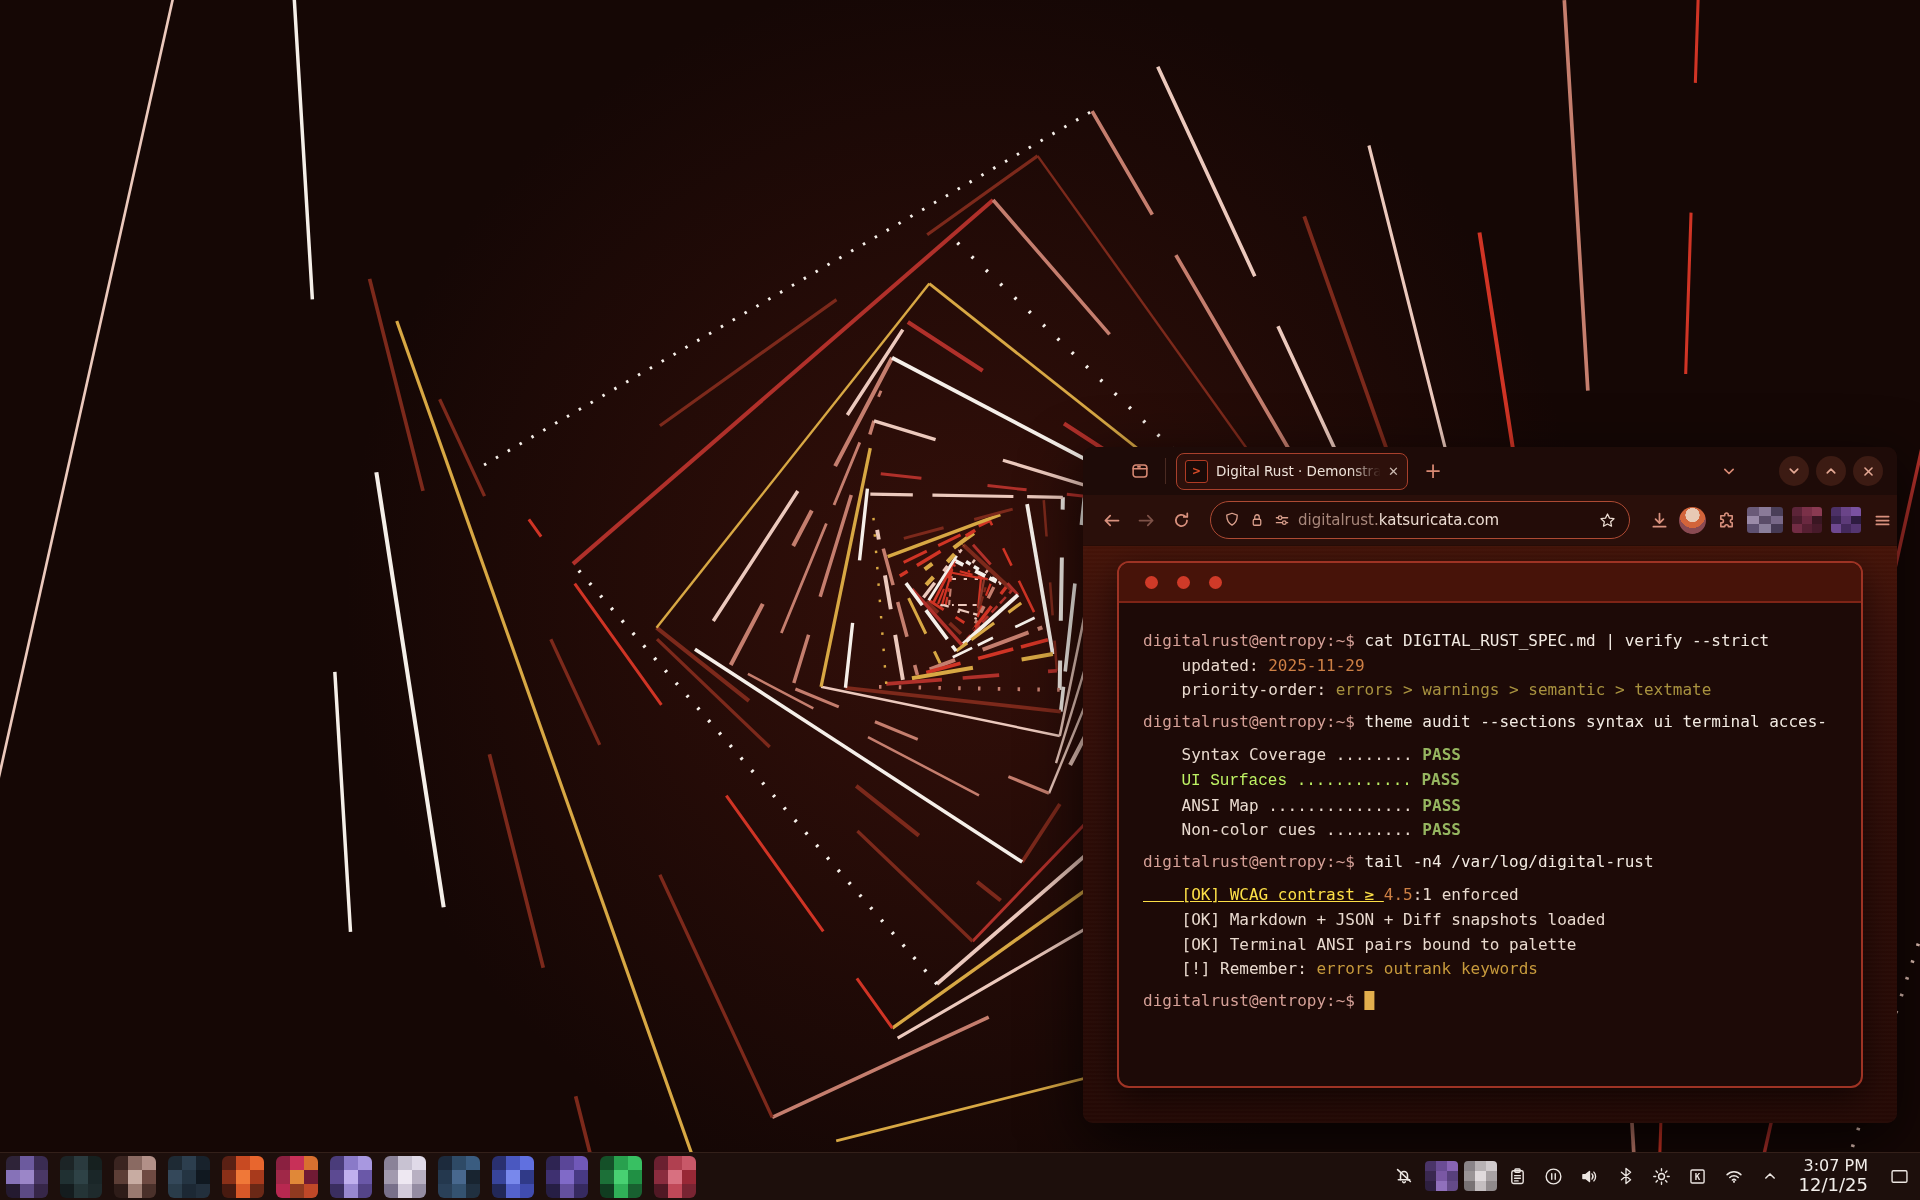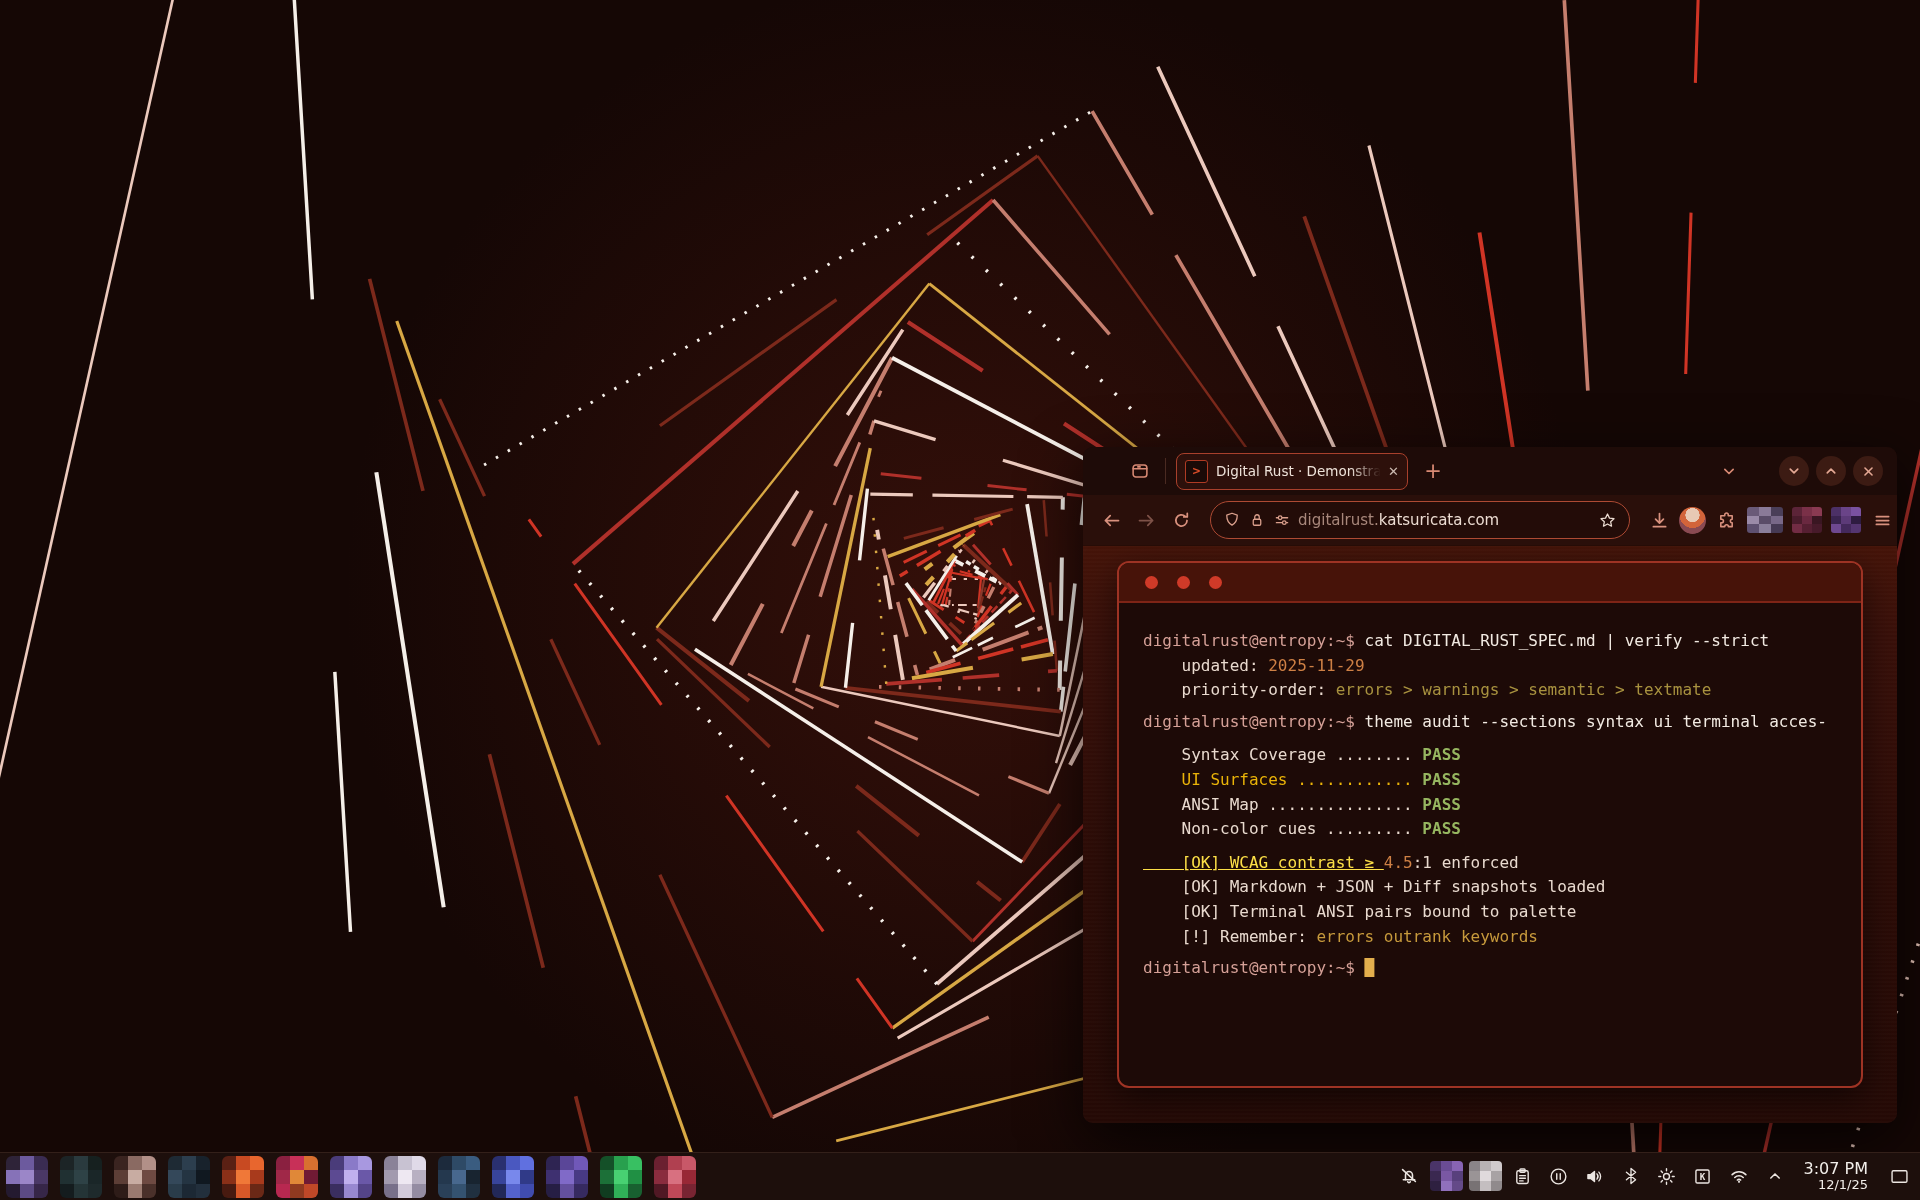--- a/index.html
+++ b/index.html
@@ -76,21 +76,21 @@
            border-top:1px solid #33201a;box-sizing:border-box;display:flex;align-items:center;
            padding:0 6px;z-index:5;}
   #task-apps{display:flex;align-items:center;gap:12px;}
   .app-tile{width:42px;height:42px;border-radius:6px;}
   #tray{margin-left:auto;display:flex;align-items:center;gap:6px;}
   .tray-btn{width:30px;height:30px;display:flex;align-items:center;justify-content:center;
             border-radius:4px;flex:none;}
   .tray-tile{width:33px;height:30px;border-radius:4px;}
   #clock{text-align:right;color:#f2eeea;margin:0 6px 0 8px;line-height:1.15;}
   #clock .t{font-size:16px;}
-  #clock .d{font-size:13px;}
+  #clock .d{font-size:18px;}
   #show-desktop{margin-left:4px;}
 </style>
 </head>
 <body>
 
 <div id="desktop">
   <svg id="wallpaper" width="1920" height="1200" viewBox="0 0 1920 1200">
     <defs>
       <radialGradient id="glow" cx="50%" cy="50%" r="50%">
         <stop offset="0%" stop-color="#54180e" stop-opacity="0.5"></stop>
@@ -379,23 +379,24 @@
           <div class="term-dot"></div>
           <div class="term-dot"></div>
           <div class="term-dot"></div>
         </div>
         <div class="term-body" id="term-body">
             <div class="line"><span class="seg-p" style="color: rgb(213, 160, 151);">digitalrust@entropy:~$ </span><span class="seg-c" style="color: rgb(242, 234, 226);">cat DIGITAL_RUST_SPEC.md | verify --strict</span></div>
             <div class="line"><span class="seg-w" style="color: rgb(233, 218, 207);">    updated: </span><span class="seg-orange" style="color: rgb(206, 128, 69);">2025-11-29</span></div>
             <div class="line"><span class="seg-w" style="color: rgb(233, 218, 207);">    priority-order: </span><span class="seg-goldv" style="color: rgb(168, 146, 63);">errors &gt; warnings &gt; semantic &gt; textmate</span></div>
             <div class="line m-cmd"><span class="seg-p" style="color: rgb(213, 160, 151);">digitalrust@entropy:~$ </span><span class="seg-c" style="color: rgb(242, 234, 226);">theme audit --sections syntax ui terminal acces-</span></div>
             <div class="line m-sub"><span class="seg-w" style="color: rgb(233, 218, 207);">    Syntax Coverage ........ </span><span class="seg-green" style="color: rgb(150, 182, 96);">PASS</span></div>
-            <div class="line"><span class="seg-w" style="color: #eab308;">    UI Surfaces ............ </span><span class="seg-green" style="color: rgb(150, 182, 96);">PASS</span></div>
+            <div class="line"><span class="seg-w" style="color: #bef264; font-family: Liberation Mono, monospace;">    UI Surfaces ............ </span><span class="seg-green" style="color: rgb(150, 182, 96);">PASS</span></div>
             <div class="line"><span class="seg-w" style="color: rgb(233, 218, 207);">    ANSI Map ............... </span><span class="seg-green" style="color: rgb(150, 182, 96);">PASS</span></div>
             <div class="line"><span class="seg-w" style="color: rgb(233, 218, 207);">    Non-color cues ......... </span><span class="seg-green" style="color: rgb(150, 182, 96);">PASS</span></div>
+            <div class="line m-cmd"><span class="seg-p" style="color: rgb(213, 160, 151);">digitalrust@entropy:~$ </span><span class="seg-c" style="color: rgb(242, 234, 226);">tail -n4 /var/log/digital-rust</span></div>
             <div class="line m-sub"><span class="seg-w" style="color: #fde047; text-decoration: underline;">    [OK] WCAG contrast ≥ </span><span class="seg-orange" style="color: rgb(206, 128, 69);">4.5</span><span class="seg-w" style="color: rgb(233, 218, 207); text-align: right;">:1 enforced</span></div>
             <div class="line"><span class="seg-w" style="color: rgb(233, 218, 207);">    [OK] Markdown + JSON + Diff snapshots loaded</span></div>
             <div class="line"><span class="seg-w" style="color: rgb(233, 218, 207);">    [OK] Terminal ANSI pairs bound to palette</span></div>
             <div class="line"><span class="seg-w" style="color: rgb(233, 218, 207);">    [!] Remember: </span><span class="seg-gold" style="color: rgb(199, 154, 60);">errors outrank keywords</span></div>
             <div class="line m-cmd"><span class="seg-p" style="color: rgb(213, 160, 151);">digitalrust@entropy:~$ </span><span class="seg-cursor" style="color: rgb(227, 175, 77);">█</span></div>
           </div>
       </div>
     </div>
   </div>
 

